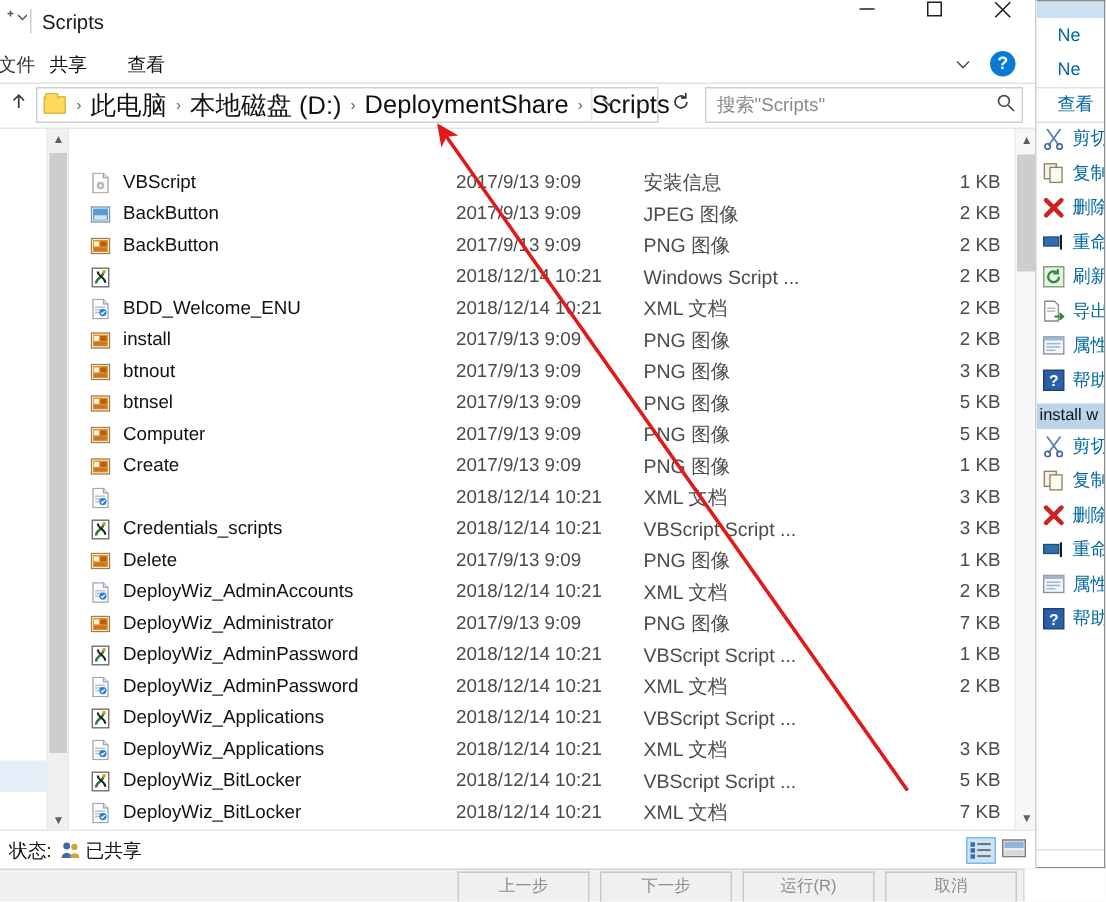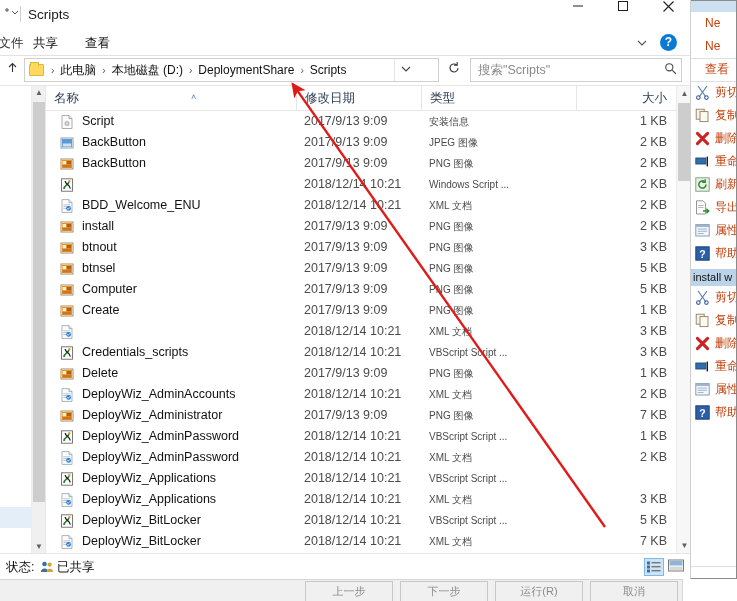--- a/index.html
+++ b/index.html
@@ -91,21 +91,21 @@
   .folder-ico {
     width: 15px; height: 12px; margin: 0 3px 0 2px;
     background: #ffd95e; border: 1px solid #e0b63b; border-radius: 1px;
     position: relative; flex: 0 0 auto;
   }
   .folder-ico:after {
     content:''; position:absolute; left:0; top:-3px; width:7px; height:3px;
     background:#ffd95e; border:1px solid #e0b63b; border-bottom:none;
     border-radius:1px 1px 0 0;
   }
-  .crumb { font-size: 12px; color: #111; white-space: nowrap; padding: 0 2px; }
+  .crumb { font-size: 17px; color: #111; white-space: nowrap; padding: 0 2px; }
   .crumb-sep { font-size: 10px; color: #5a5a5a; padding: 0 4px; }
   .addr-dd {
     position: absolute; right: 22px; top: 0; width: 22px; height: 22px;
     line-height: 22px; text-align: center; color: #444; font-size: 10px;
     border-left: 1px solid #e4e4e4;
   }
   .addr-refresh {
     position: absolute; left: 442px; top: 2px; width: 24px; height: 24px;
     line-height: 24px; text-align: center; color: #333; font-size: 13px;
     border: 1px solid transparent;
@@ -191,21 +191,21 @@
   }
   .r-icon {
     position: absolute; left: 14px; top: 4px; width: 14px; height: 14px;
   }
   .r-date {
     position: absolute; left: 258px; top: 0; height: 21px; line-height: 21px;
     font-size: 12.5px; color: #4b4b4b; white-space: nowrap;
   }
   .r-type {
     position: absolute; left: 383px; top: 0; height: 21px; line-height: 21px;
-    font-size: 10px; color: #4b4b4b; white-space: nowrap;
+    font-size: 13px; color: #4b4b4b; white-space: nowrap;
   }
   .r-size {
     position: absolute; left: 530px; top: 0; width: 91px; height: 21px; line-height: 21px;
     font-size: 12.5px; color: #4b4b4b; text-align: right; white-space: nowrap;
   }
 
   .list-scroll {
     position: absolute; right: 0; top: 0; width: 15px; height: 468px;
     background: #f7f7f7; border-left: 1px solid #ececec;
   }
@@ -247,21 +247,21 @@
     position: absolute; left: 691px; top: 0; width: 46px; height: 579px;
     background: #fff; border: 1px solid #8a8a8a; border-left: none;
     overflow: hidden;
   }
   .mmc-hdr {
     position: absolute; left: 0; top: 0; width: 46px; height: 11px;
     background: #cde0f2;
   }
   .mmc-row {
     position: absolute; left: 0; width: 46px; height: 23px;
-    font-size: 12px; color: #c2410c; white-space: nowrap;
+    font-size: 12px; color: #0369a1; white-space: nowrap;
     line-height: 23px;
   }
   .mmc-row .mi-ico {
     position: absolute; left: 4px; top: 4px; width: 15px; height: 15px;
   }
   .mmc-row .mi-label {
     position: absolute; left: 24px; top: 0; height: 23px; line-height: 23px;
     white-space: nowrap;
   }
   .mmc-row.noicon .mi-label { left: 14px; }
@@ -545,38 +545,29 @@
             <div class="nav-item" style="top: 463px;"></div>
           </div>
         <div class="nav-scroll">
           <div class="arrow-up">▲</div>
           <div class="thumb"></div>
           <div class="arrow-dn">▼</div>
         </div>
       </div>
 
       <div class="listpane">
-        <div class="colhdr">
-          <div class="col c0">
-            <span>名称</span>
-            <span class="sortmark">˄</span>
-          </div>
-          <div class="col c1">修改日期</div>
-          <div class="col c2">类型</div>
-          <div class="col c3">大小</div>
-        </div>
         <div class="rows" id="file-rows">
             <div class="row">
               <div class="r-icon"><svg width="14" height="14" viewBox="0 0 14 14">
                   <path d="M2 0.5 H9 L12 3.5 V13.5 H2 z" fill="#fbfbfb" stroke="#9a9a9a" stroke-width="0.8"></path>
                   <path d="M9 0.5 V3.5 H12" fill="#e6e6e6" stroke="#9a9a9a" stroke-width="0.8"></path>
                   <circle cx="7" cy="8.6" r="2.5" fill="#b8b8b8"></circle>
                   <circle cx="7" cy="8.6" r="1" fill="#f2f2f2"></circle>
                 </svg></div>
-              <div class="r-name">Script</div>
+              <div class="r-name">VBScript</div>
               <div class="r-date">2017/9/13 9:09</div>
               <div class="r-type">安装信息</div>
               <div class="r-size">1 KB</div>
             </div>
             <div class="row">
               <div class="r-icon"><svg width="14" height="14" viewBox="0 0 14 14">
                   <rect x="1" y="2" width="12" height="10" fill="#ffffff" stroke="#7d94a8" stroke-width="0.9"></rect>
                   <rect x="2" y="3" width="10" height="8" fill="#5b9bd5"></rect>
                   <rect x="2.8" y="7.5" width="8.4" height="3" fill="#cfe3f5"></rect>
                 </svg></div>

